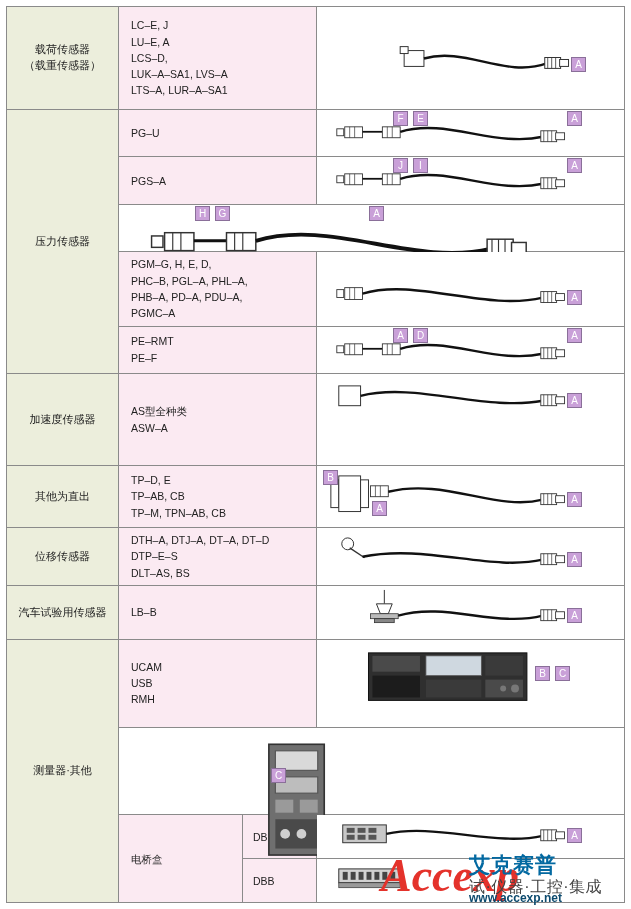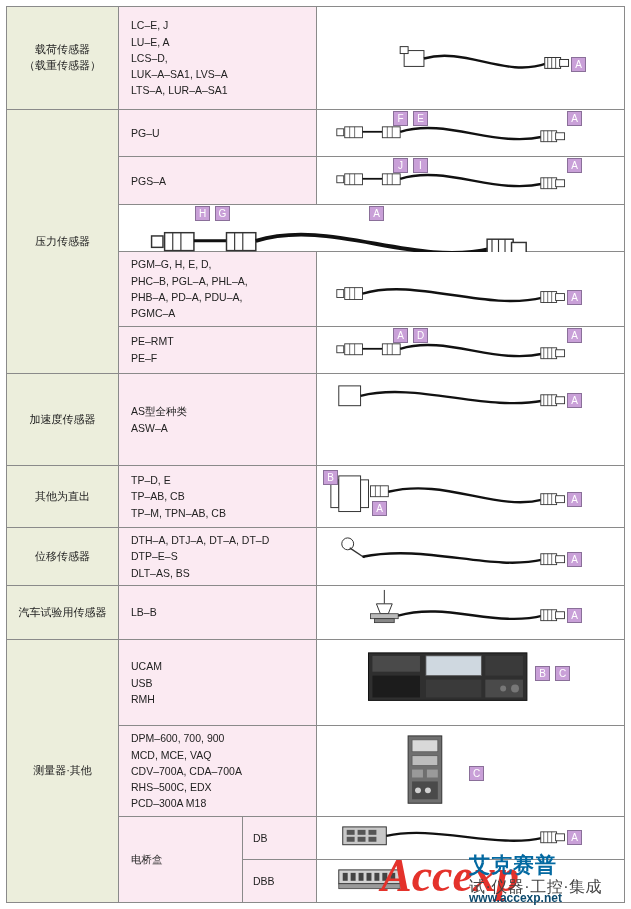--- a/index.html
+++ b/index.html
@@ -462,27 +462,20 @@
             <rect x="170" y="40" width="38" height="18" fill="#4a4a4a"></rect>
             <circle cx="200" cy="49" r="4" fill="#777"></circle>
             <circle cx="188" cy="49" r="3" fill="#777"></circle>
           </svg>
           <div class="badge" style="left:218px;top:26px">B</div>
           <div class="badge" style="left:238px;top:26px">C</div>
         </div>
       </div>
 
       <div class="subrow" style="height:92px">
-        <div class="models" style="width:198px;min-width:198px">
-          <span style="white-space:pre-line">DPM–600, 700, 900
-MCD, MCE, VAQ
-CDV–700A, CDA–700A
-RHS–500C, EDX
-PCD–300A M18</span>
-        </div>
         <div class="fig">
           <svg class="cable" viewBox="0 0 310 92" preserveAspectRatio="none">
             <rect x="92" y="10" width="34" height="68" fill="#6f6f6f" stroke="#333" stroke-width="1"></rect>
             <rect x="96" y="14" width="26" height="12" fill="#d9d9d9" stroke="#555" stroke-width="0.7"></rect>
             <rect x="96" y="30" width="26" height="10" fill="#bdbdbd" stroke="#555" stroke-width="0.7"></rect>
             <rect x="96" y="44" width="11" height="8" fill="#9a9a9a"></rect>
             <rect x="111" y="44" width="11" height="8" fill="#9a9a9a"></rect>
             <rect x="96" y="56" width="26" height="18" fill="#4a4a4a"></rect>
             <circle cx="102" cy="65" r="3" fill="#d0d0d0"></circle>
             <circle cx="112" cy="65" r="3" fill="#d0d0d0"></circle>

